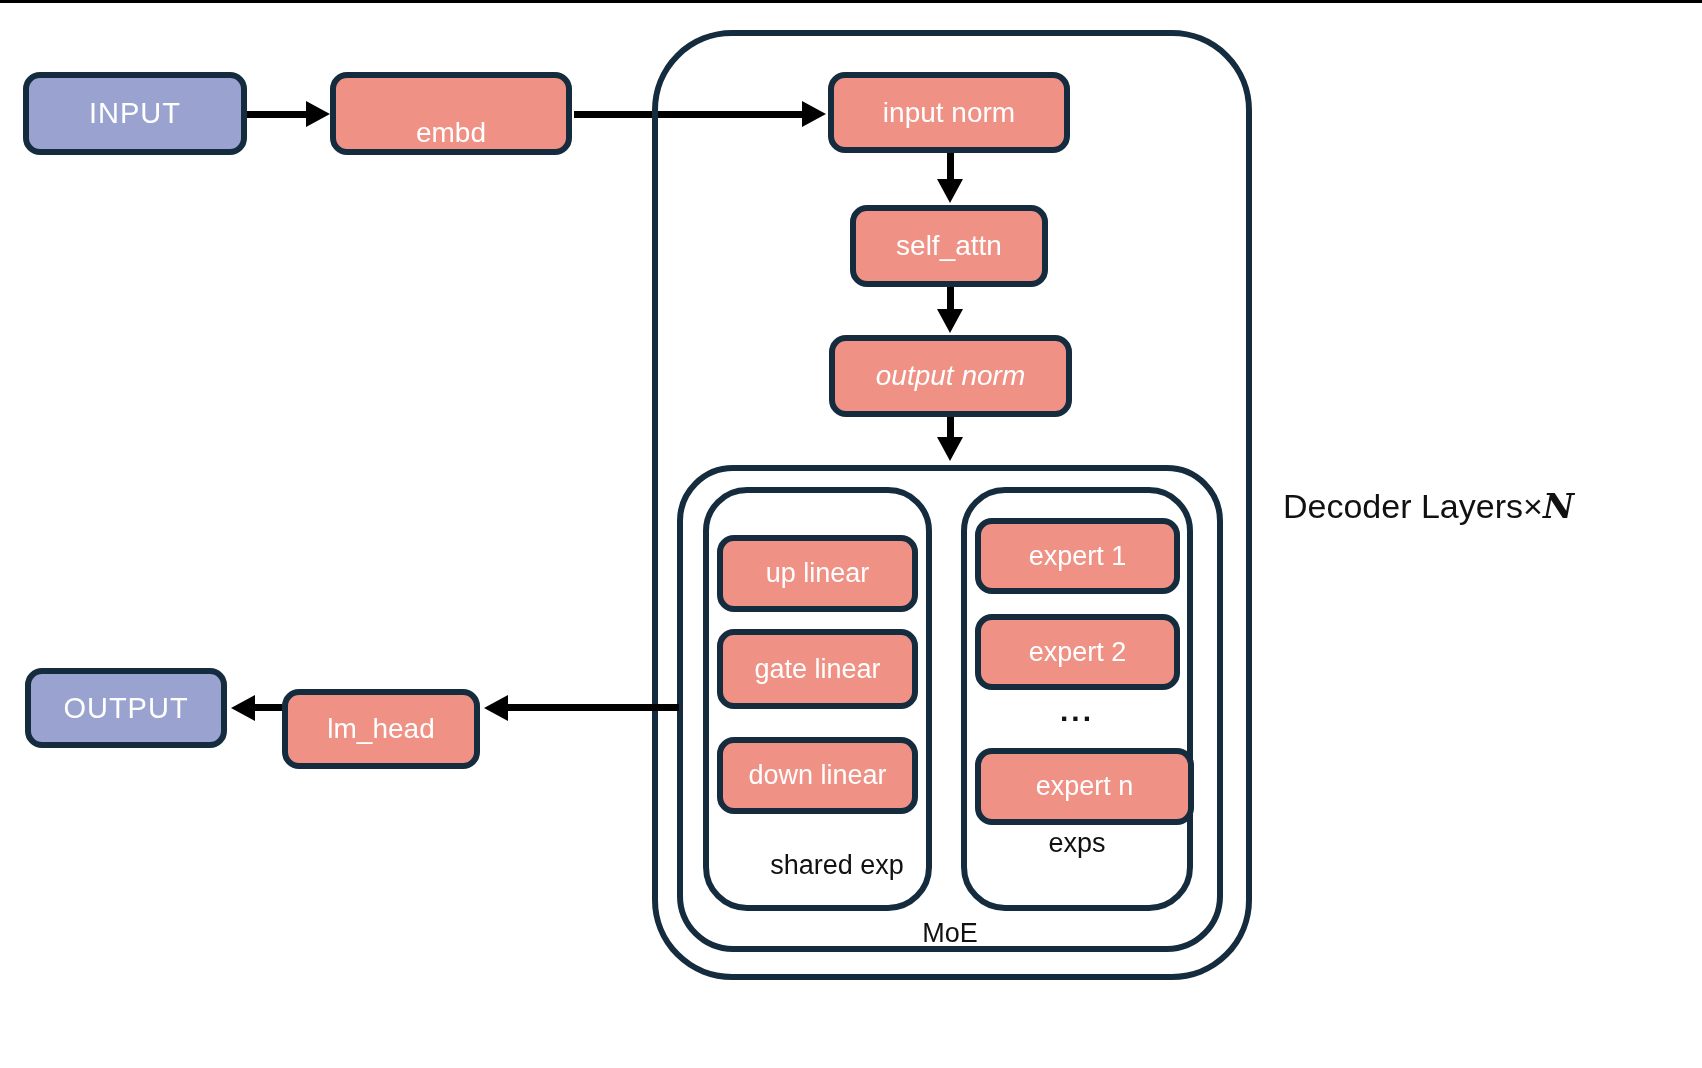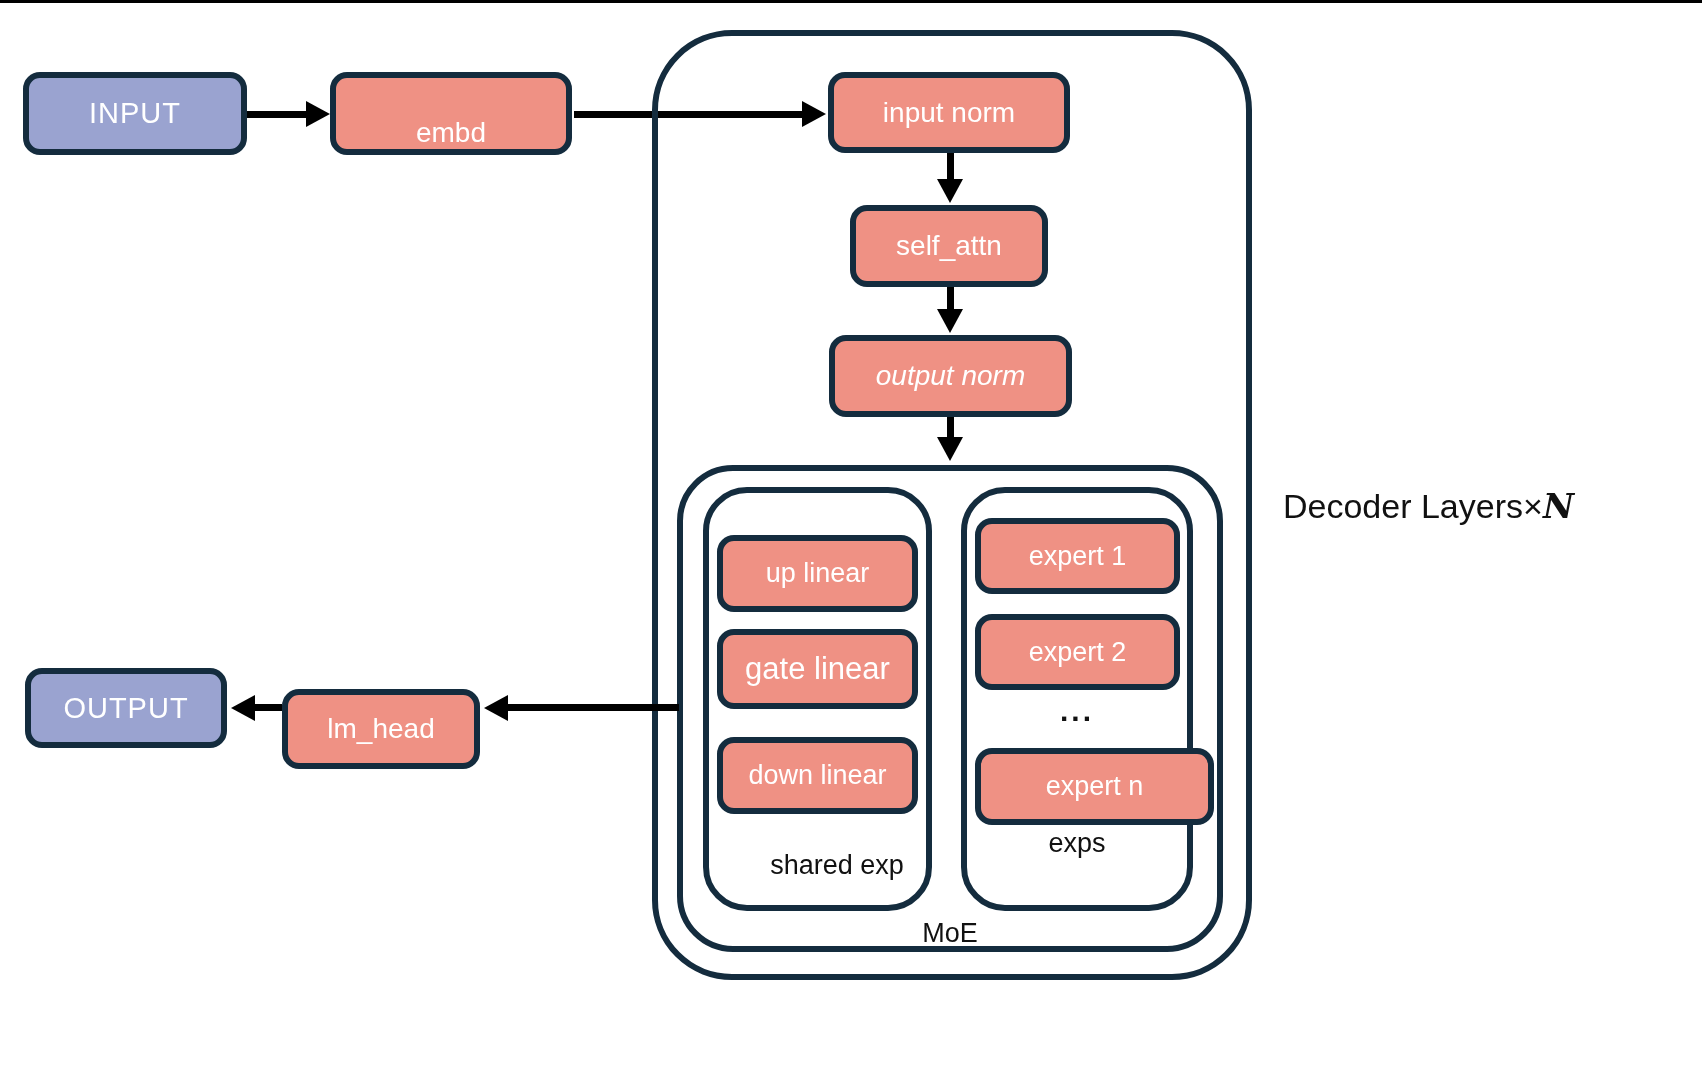--- a/index.html
+++ b/index.html
@@ -89,38 +89,38 @@
   <div class="abs shaft-v" style="left:947px;top:417px;height:22px;"></div>
   <div class="abs head-down" style="left:937px;top:437px;"></div>
 
   <div class="abs frame" style="left:677px;top:465px;width:546px;height:487px;border-radius:56px;"></div>
 
   <div class="abs frame" style="left:703px;top:487px;width:229px;height:424px;border-radius:44px;"></div>
 
   <div class="abs node" style="left:717px;top:535px;width:201px;height:77px;font-size:27px;">
     <span>up linear</span>
   </div>
-  <div class="abs node" style="left:717px;top:629px;width:201px;height:80px;font-size:31px;">
+  <div class="abs node" style="left:717px;top:629px;width:201px;height:80px;font-size:27px;">
     <span>gate linear</span>
   </div>
   <div class="abs node" style="left:717px;top:737px;width:201px;height:77px;font-size:27px;">
     <span>down linear</span>
   </div>
   <div class="abs lbl" style="left:703px;top:850px;width:268px;">shared exp</div>
 
   <div class="abs frame" style="left:961px;top:487px;width:232px;height:424px;border-radius:44px;"></div>
 
   <div class="abs node" style="left:975px;top:518px;width:205px;height:76px;font-size:27px;">
     <span>expert 1</span>
   </div>
   <div class="abs node" style="left:975px;top:614px;width:205px;height:76px;font-size:27px;">
     <span>expert 2</span>
   </div>
   <div class="abs lbl dots" style="left:961px;top:694px;width:232px;">...</div>
-  <div class="abs node" style="left:975px;top:748px;width:239px;height:77px;font-size:27px;">
+  <div class="abs node" style="left:975px;top:748px;width:219px;height:77px;font-size:27px;">
     <span>expert n</span>
   </div>
   <div class="abs lbl" style="left:961px;top:828px;width:232px;">exps</div>
 
   <div class="abs lbl" style="left:677px;top:918px;width:546px;">MoE</div>
 
   <div class="abs shaft-h" style="left:506px;top:704px;width:173px;"></div>
   <div class="abs head-left" style="left:484px;top:695px;"></div>
 
   <div class="abs node" style="left:282px;top:676px;width:198px;height:80px;margin-top:13px;">

